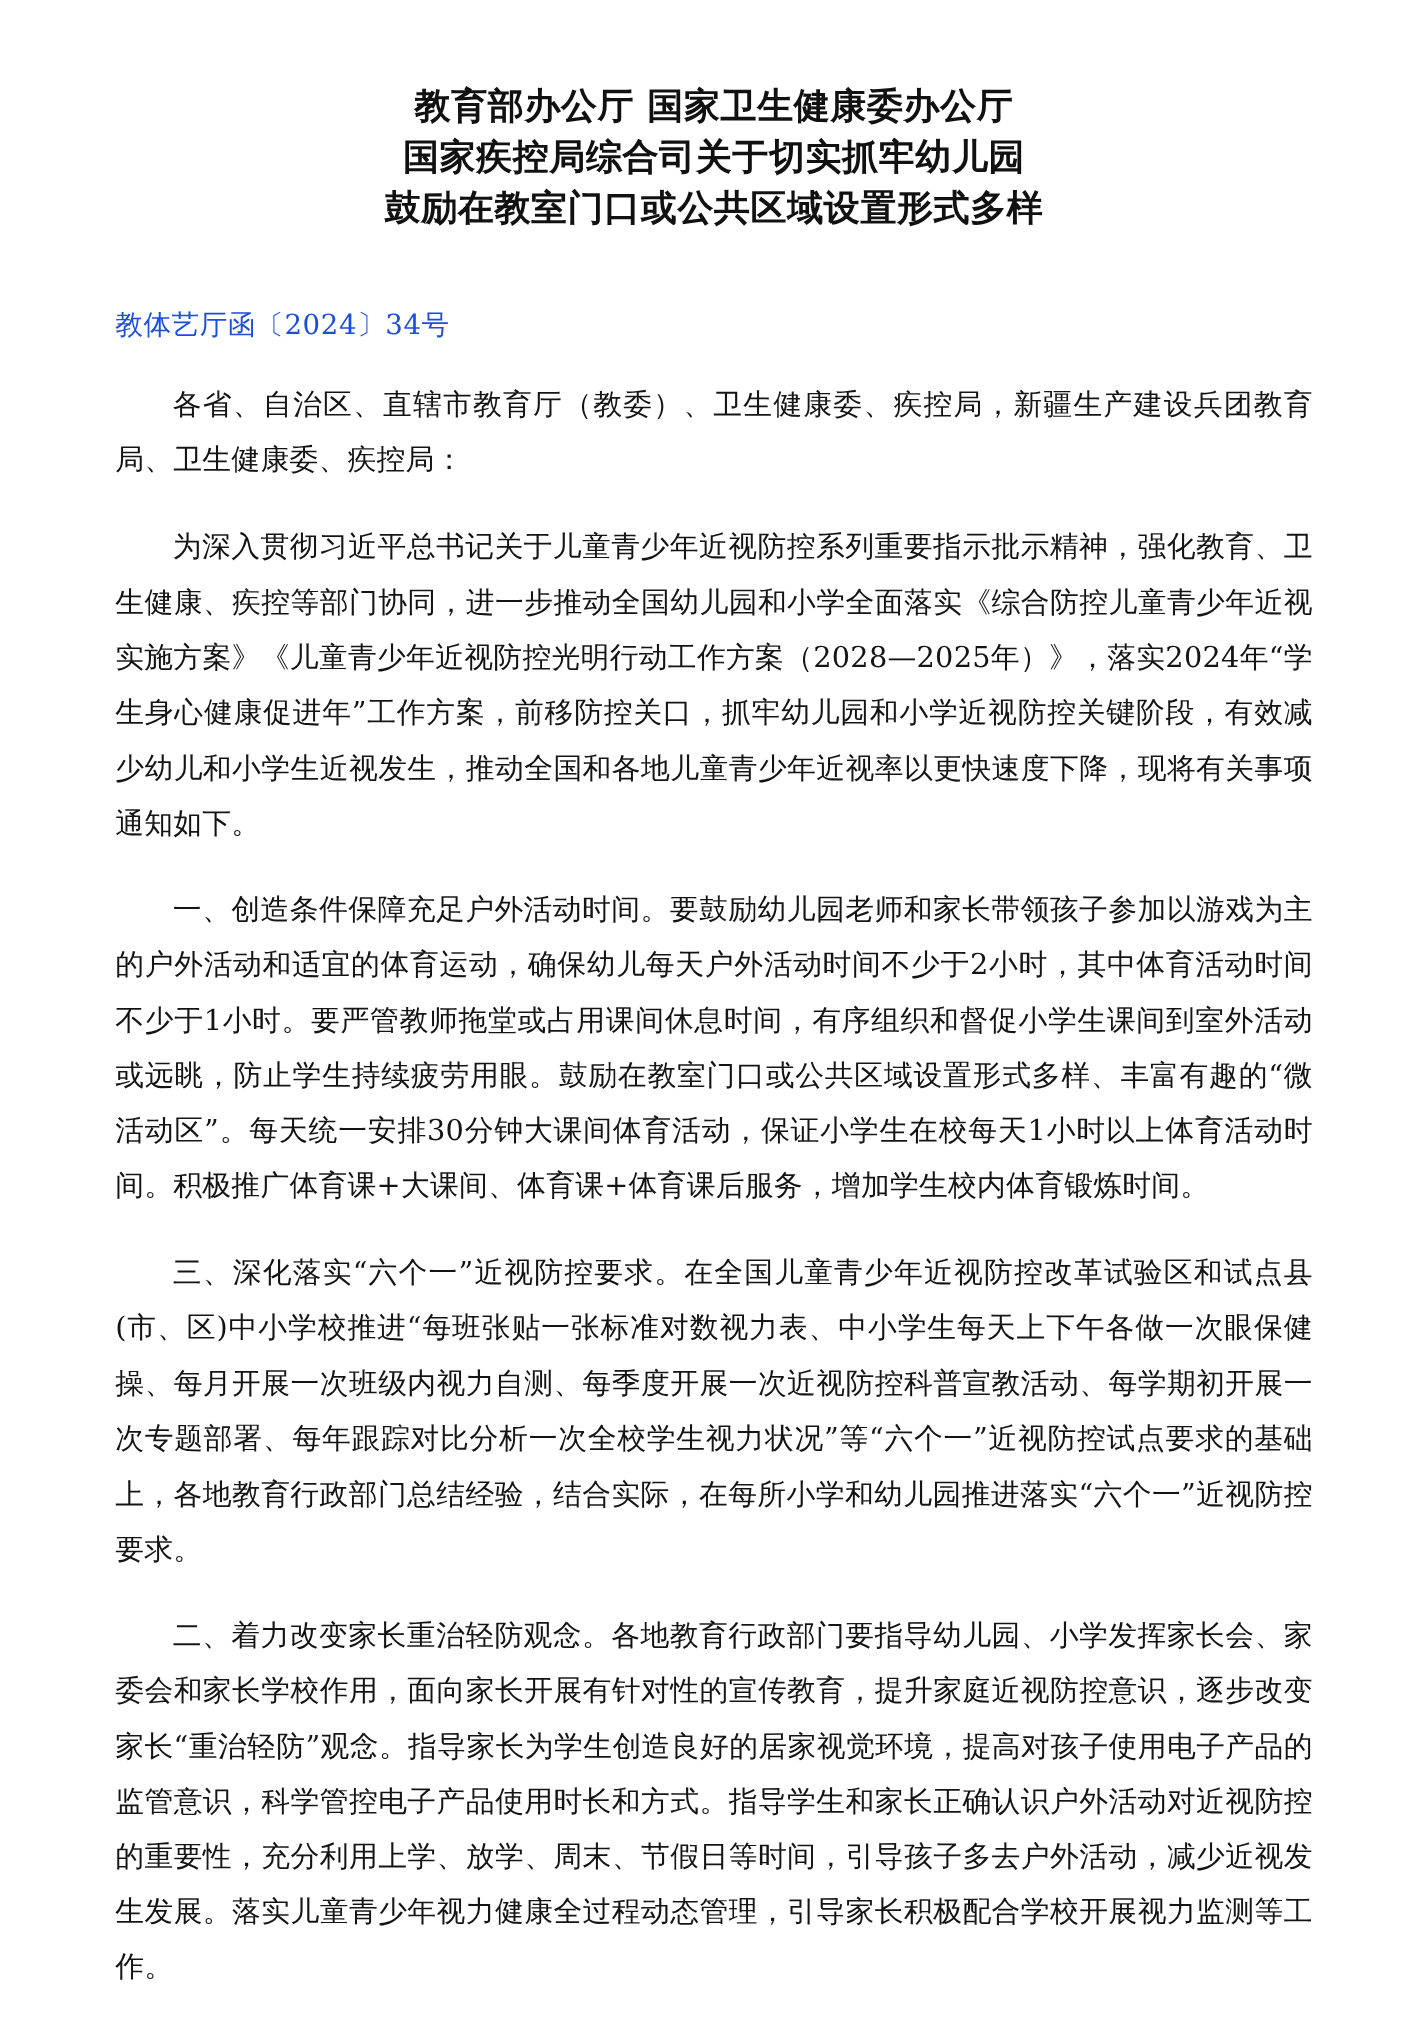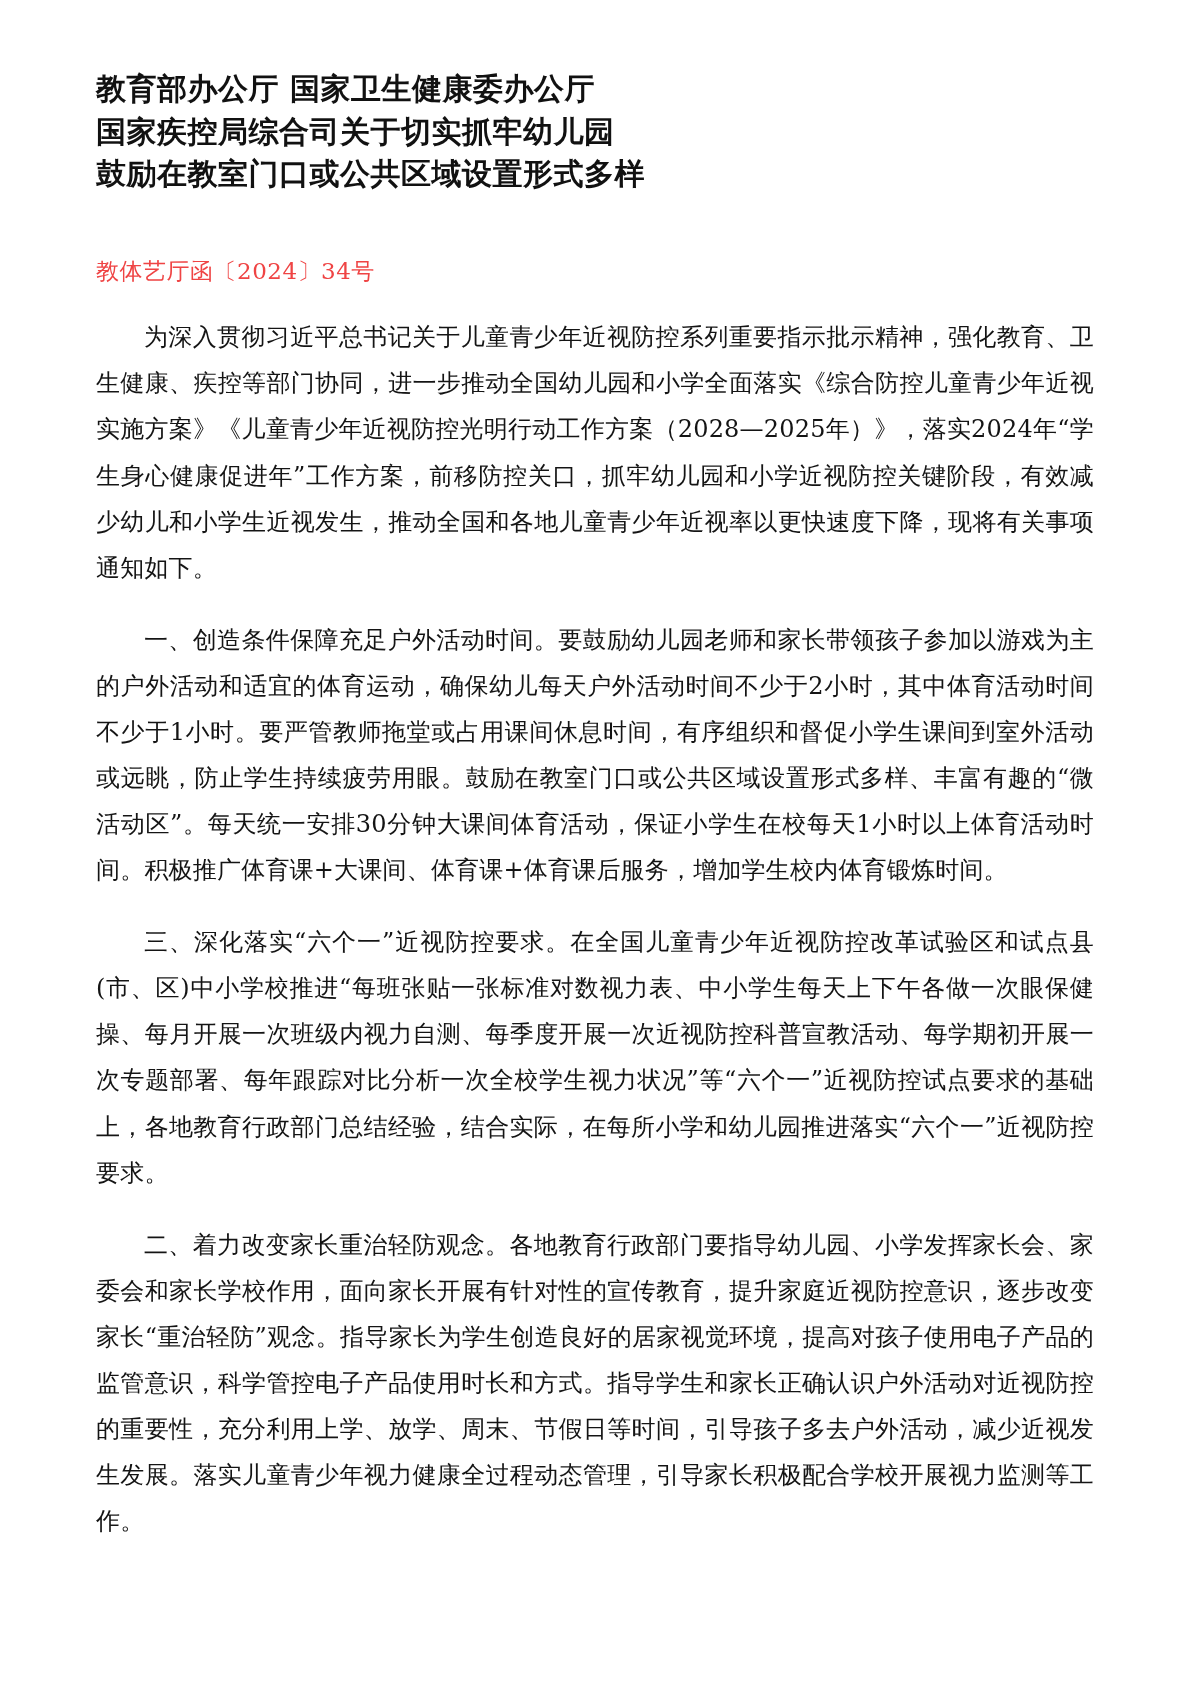--- a/index.html
+++ b/index.html
@@ -14,37 +14,37 @@
     color: #1a1a1a;
   }
   .page {
     width: 1190px;
     min-height: 1684px;
     box-sizing: border-box;
     padding: 58px 96px 40px 96px;
     background: #ffffff;
   }
   .doc-title {
-    text-align: left;
+    text-align: center;
     font-size: 30px;
     font-weight: bold;
     line-height: 1.42;
     letter-spacing: 0.5px;
     margin: 10px 0 0 0;
     color: #111111;
   }
   .doc-title .tline {
     display: block;
   }
   .doc-number {
     margin-top: 58px;
     font-size: 23px;
     line-height: 1.5;
     letter-spacing: 0.5px;
-    color: #ef4444;
+    color: #1d4ed8;
   }
   .body-block {
     margin-top: 26px;
   }
   p.para {
     font-size: 24px;
     line-height: 1.92;
     text-align: justify;
     text-justify: inter-ideograph;
     margin: 0 0 26px 0;
@@ -63,20 +63,21 @@
 
   <h1 class="doc-title">
     <span class="tline">教育部办公厅 国家卫生健康委办公厅</span>
     <span class="tline">国家疾控局综合司关于切实抓牢幼儿园</span>
     <span class="tline">鼓励在教室门口或公共区域设置形式多样</span>
   </h1>
 
   <div class="doc-number">教体艺厅函〔2024〕34号</div>
 
   <div class="body-block">
+    <p class="para">各省、自治区、直辖市教育厅（教委）、卫生健康委、疾控局，新疆生产建设兵团教育局、卫生健康委、疾控局：</p>
     <p class="para">为深入贯彻习近平总书记关于儿童青少年近视防控系列重要指示批示精神，强化教育、卫生健康、疾控等部门协同，进一步推动全国幼儿园和小学全面落实《综合防控儿童青少年近视实施方案》《儿童青少年近视防控光明行动工作方案（2028—2025年）》，落实2024年“学生身心健康促进年”工作方案，前移防控关口，抓牢幼儿园和小学近视防控关键阶段，有效减少幼儿和小学生近视发生，推动全国和各地儿童青少年近视率以更快速度下降，现将有关事项通知如下。</p>
     <p class="para">一、创造条件保障充足户外活动时间。要鼓励幼儿园老师和家长带领孩子参加以游戏为主的户外活动和适宜的体育运动，确保幼儿每天户外活动时间不少于2小时，其中体育活动时间不少于1小时。要严管教师拖堂或占用课间休息时间，有序组织和督促小学生课间到室外活动或远眺，防止学生持续疲劳用眼。鼓励在教室门口或公共区域设置形式多样、丰富有趣的“微活动区”。每天统一安排30分钟大课间体育活动，保证小学生在校每天1小时以上体育活动时间。积极推广体育课+大课间、体育课+体育课后服务，增加学生校内体育锻炼时间。</p>
     <p class="para">三、深化落实“六个一”近视防控要求。在全国儿童青少年近视防控改革试验区和试点县(市、区)中小学校推进“每班张贴一张标准对数视力表、中小学生每天上下午各做一次眼保健操、每月开展一次班级内视力自测、每季度开展一次近视防控科普宣教活动、每学期初开展一次专题部署、每年跟踪对比分析一次全校学生视力状况”等“六个一”近视防控试点要求的基础上，各地教育行政部门总结经验，结合实际，在每所小学和幼儿园推进落实“六个一”近视防控要求。</p>
     <p class="para">二、着力改变家长重治轻防观念。各地教育行政部门要指导幼儿园、小学发挥家长会、家委会和家长学校作用，面向家长开展有针对性的宣传教育，提升家庭近视防控意识，逐步改变家长“重治轻防”观念。指导家长为学生创造良好的居家视觉环境，提高对孩子使用电子产品的监管意识，科学管控电子产品使用时长和方式。指导学生和家长正确认识户外活动对近视防控的重要性，充分利用上学、放学、周末、节假日等时间，引导孩子多去户外活动，减少近视发生发展。落实儿童青少年视力健康全过程动态管理，引导家长积极配合学校开展视力监测等工作。</p>
 
   </div>
 
 </div>
 
 </body></html>

